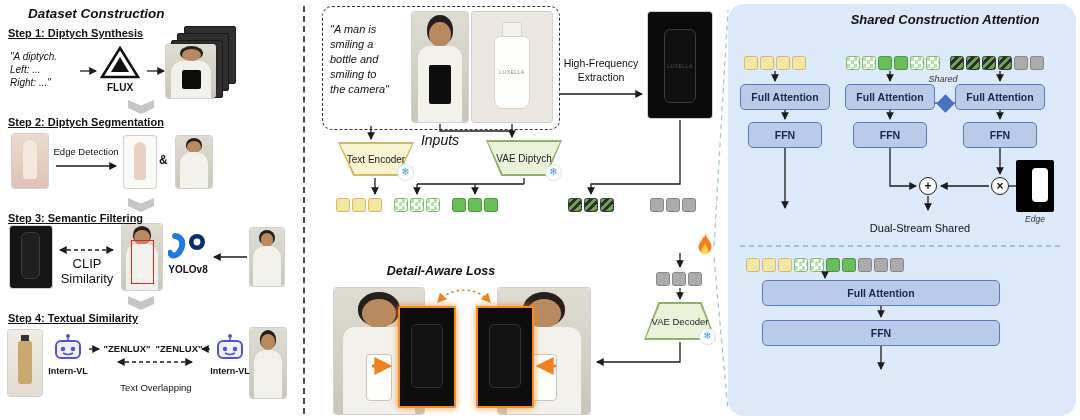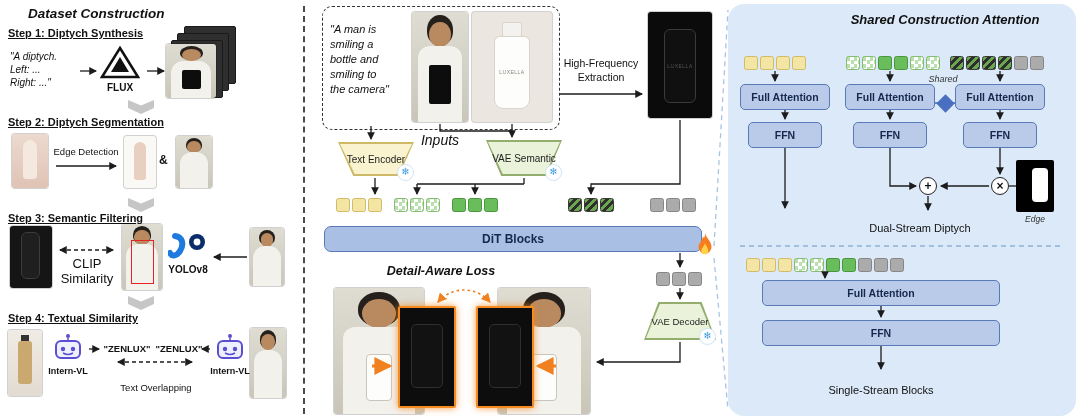--- a/index.html
+++ b/index.html
@@ -293,21 +293,21 @@
 
   <div class="trap enc-y" style="left:338px;top:142px;width:76px;height:34px;">
     <div class="t-outer"></div>
     <div class="t-inner"></div>
     <div class="t-label">Text Encoder</div>
     <div class="snow">❄</div>
   </div>
   <div class="trap enc-g" style="left:486px;top:140px;width:76px;height:36px;">
     <div class="t-outer"></div>
     <div class="t-inner"></div>
-    <div class="t-label">VAE Semantic</div>
+    <div class="t-label">VAE Diptych</div>
     <div class="snow">❄</div>
   </div>
 
   <div>
     <div class="tok tok-y" style="left:336px;top:198px;"></div>
     <div class="tok tok-y" style="left:352px;top:198px;"></div>
     <div class="tok tok-y" style="left:368px;top:198px;"></div>
   </div>
   <div>
     <div class="tok tok-c" style="left:394px;top:198px;"></div>
@@ -323,21 +323,20 @@
     <div class="tok tok-s" style="left:568px;top:198px;"></div>
     <div class="tok tok-s" style="left:584px;top:198px;"></div>
     <div class="tok tok-s" style="left:600px;top:198px;"></div>
   </div>
   <div>
     <div class="tok tok-gr" style="left:650px;top:198px;"></div>
     <div class="tok tok-gr" style="left:666px;top:198px;"></div>
     <div class="tok tok-gr" style="left:682px;top:198px;"></div>
   </div>
 
-  <div class="ditbar" style="left:324px;top:226px;width:378px;height:26px;">DiT Blocks</div>
   <svg class="icon-svg" style="left:694px;top:233px;" width="22" height="26" viewBox="0 0 20 24">
     <path d="M10 0 C11 5 16 7 16 13 A6 6 0 0 1 4 13 C4 9 8 7 8 3 C9 5.5 10 4.5 10 0 Z" fill="#f57d20"></path>
     <path d="M10 9 C10.5 12 13 13 13 16.5 A3.2 3.2 0 0 1 6.6 16.5 C6.6 14 9.5 12.5 10 9 Z" fill="#ffd24a"></path>
   </svg>
 
   <div class="lbl c" style="left:386px;top:264px;width:110px;font-size:12.5px;font-weight:700;font-style:italic;">Detail-Aware Loss</div>
   <div>
     <div class="tok tok-gr" style="left:656px;top:272px;"></div>
     <div class="tok tok-gr" style="left:672px;top:272px;"></div>
     <div class="tok tok-gr" style="left:688px;top:272px;"></div>
@@ -400,32 +399,31 @@
   <div class="diamond" style="left:939px;top:97px;"></div>
   <div class="bluebox" style="left:748px;top:122px;width:74px;height:26px;">FFN</div>
   <div class="bluebox" style="left:853px;top:122px;width:74px;height:26px;">FFN</div>
   <div class="bluebox" style="left:963px;top:122px;width:74px;height:26px;">FFN</div>
   <div class="op" style="left:919px;top:177px;">+</div>
   <div class="op" style="left:991px;top:177px;">×</div>
   <div class="mask-img" style="left:1016px;top:160px;width:38px;height:52px;">
     <div class="mask-shape"></div>
   </div>
   <div class="lbl it c" style="left:1008px;top:214px;width:54px;font-size:8.5px;color:#333;">Edge</div>
-  <div class="lbl c" style="left:845px;top:222px;width:150px;font-size:11px;">Dual-Stream Diptych</div>
+  <div class="lbl c" style="left:845px;top:222px;width:150px;font-size:11px;">Dual-Stream Shared</div>
 
   <div>
     <div class="tok tok-y" style="left:746px;top:258px;"></div>
     <div class="tok tok-y" style="left:762px;top:258px;"></div>
     <div class="tok tok-y" style="left:778px;top:258px;"></div>
     <div class="tok tok-c" style="left:794px;top:258px;"></div>
     <div class="tok tok-c" style="left:810px;top:258px;"></div>
     <div class="tok tok-g" style="left:826px;top:258px;"></div>
     <div class="tok tok-g" style="left:842px;top:258px;"></div>
     <div class="tok tok-gr" style="left:858px;top:258px;"></div>
     <div class="tok tok-gr" style="left:874px;top:258px;"></div>
     <div class="tok tok-gr" style="left:890px;top:258px;"></div>
   </div>
 
   <div class="bluebox" style="left:762px;top:280px;width:238px;height:26px;">Full Attention</div>
   <div class="bluebox" style="left:762px;top:320px;width:238px;height:26px;">FFN</div>
-  <div class="lbl c" style="left:800px;top:384px;width:162px;font-size:11px;">Single-Stream Blocks</div>
 
 </div>
 
 </body></html>

